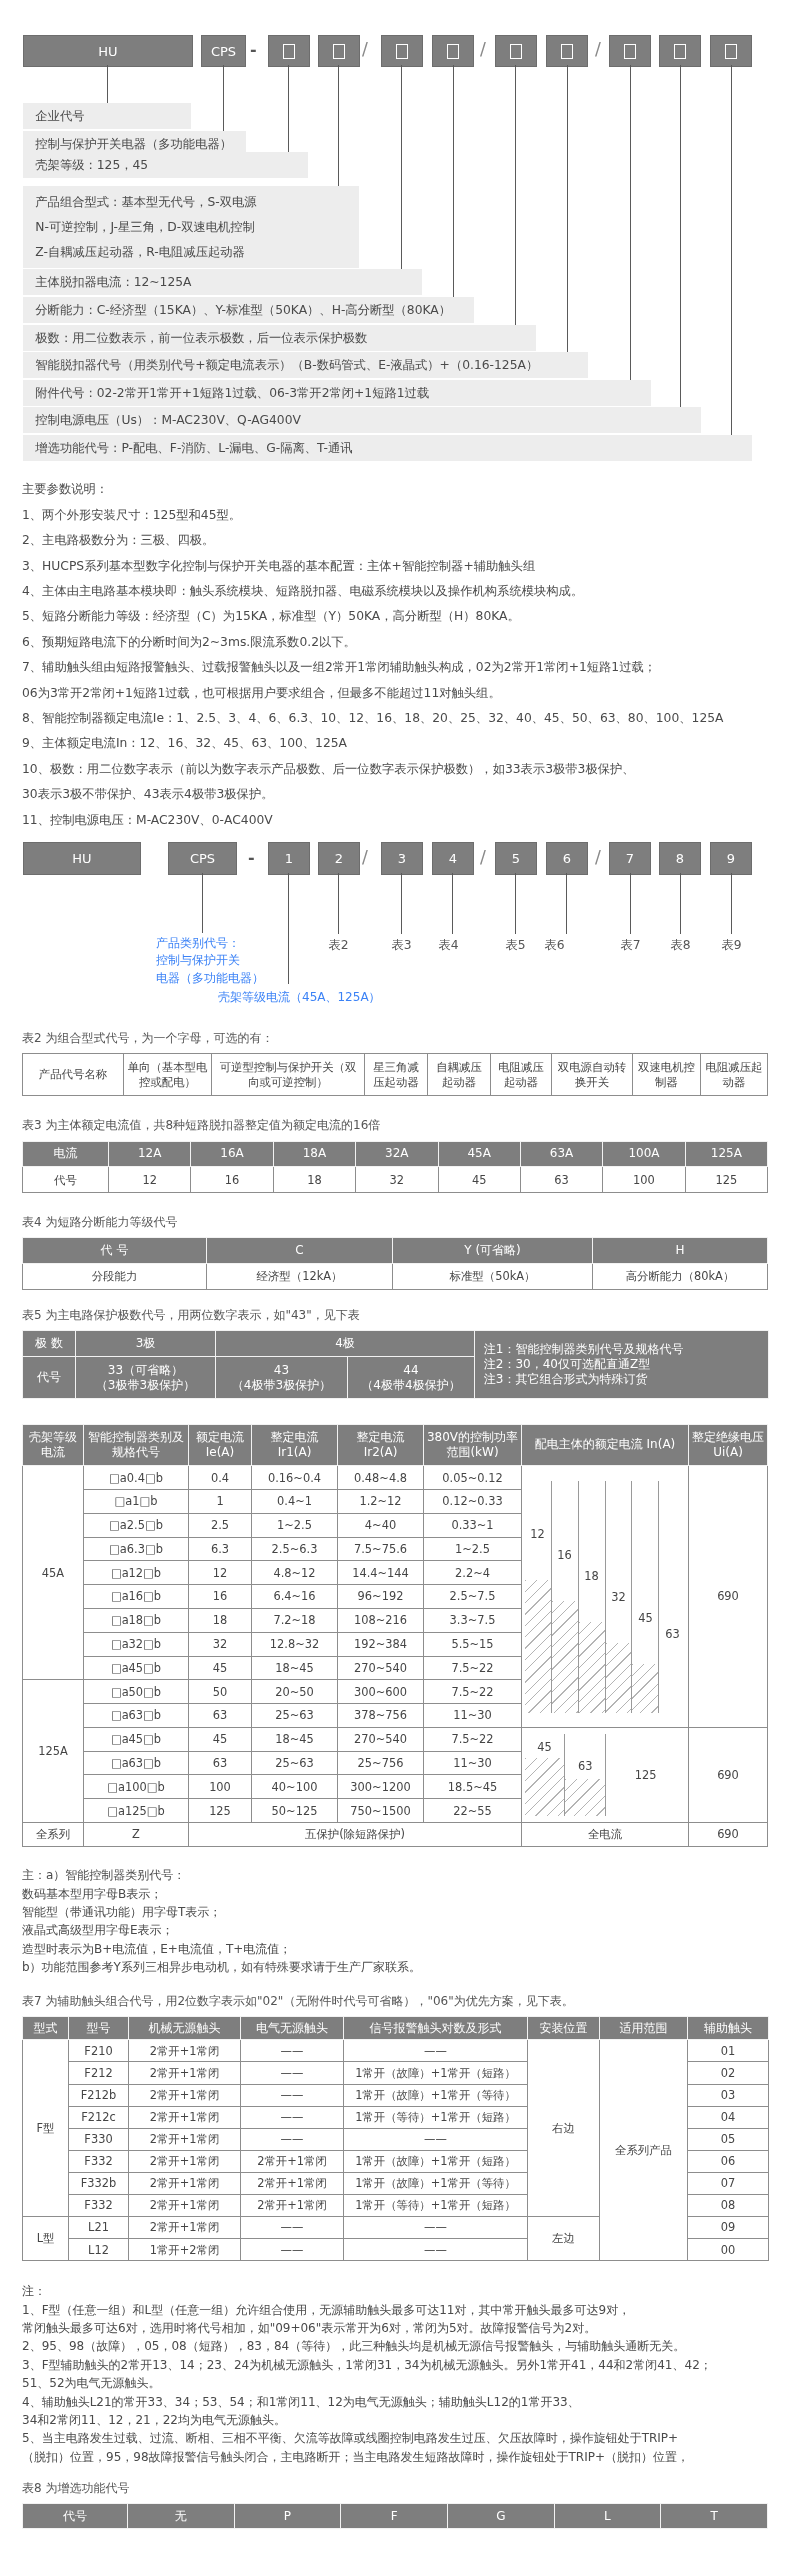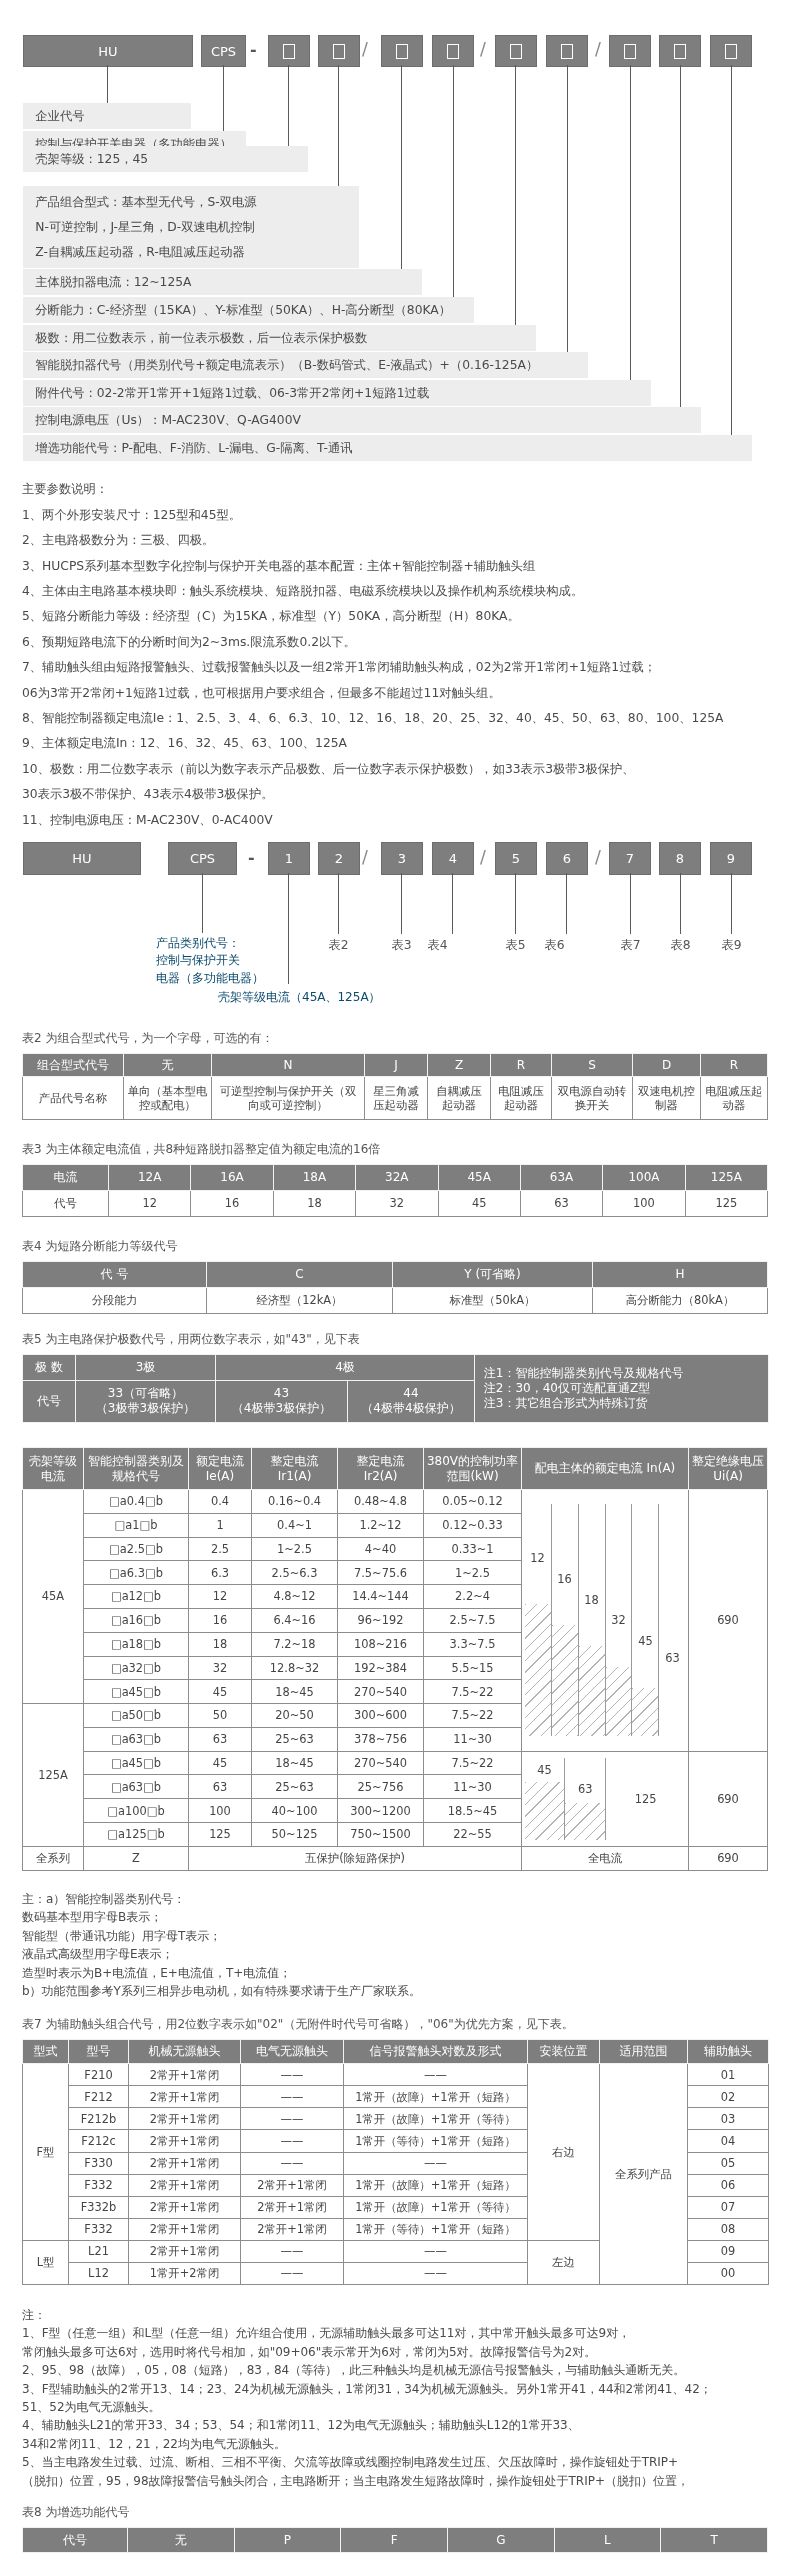--- a/index.html
+++ b/index.html
@@ -23,21 +23,21 @@
         align-items:center;justify-content:center;font-size:13px;border:0.9px solid #6d6d6d;}
   .sq{display:inline-block;width:9.6px;height:13px;border:1.8px solid #ffffff;background:transparent;}
   .slash{position:absolute;font-size:17.5px;color:#8a8a8a;}
   .dash{position:absolute;font-size:16px;color:#555;font-weight:bold;}
   .vline{position:absolute;width:0.9px;background:#5a5a5a;}
   .band{position:absolute;left:23px;background:#ededed;display:flex;align-items:center;
         padding-left:12.3px;font-size:12.3px;color:#4a4a4a;box-sizing:border-box;}
   .band.multi{flex-direction:column;align-items:flex-start;justify-content:space-around;}
   .tref{position:absolute;top:95px;width:53px;margin-left:-26px;text-align:center;
         font-size:12.3px;color:#555;}
-  .small-note{position:absolute;font-size:12px;color:#0c4a6e;line-height:1.45;}
+  .small-note{position:absolute;font-size:12px;color:#3b82f6;line-height:1.45;}
   
   .plines{margin:12.3px 0 0 22px;font-size:12.3px;color:#4a4a4a;}
   .plines div{line-height:25.4px;white-space:nowrap;}
   .nlines{margin:0 0 0 22px;font-size:12px;color:#4a4a4a;}
   .nlines div{line-height:18.4px;white-space:nowrap;}
   
   .stair{display:flex;width:100%;}
   .s45{height:232px;}
   .s125{height:82px;}
   .in-col{flex:1;position:relative;border-left:0.9px solid #9a9a9a;}
@@ -105,21 +105,21 @@
   <div class="vline" style="left:630px;top:65px;height:315px;"></div>
   <div class="vline" style="left:680px;top:65px;height:342px;"></div>
   <div class="vline" style="left:731px;top:65px;height:370px;"></div>
 
   <div class="band" style="top:103px;width:168px;height:26px;">
       <span>企业代号</span>
     </div>
   <div class="band" style="top:131px;width:223px;height:26px;">
       <span>控制与保护开关电器（多功能电器）</span>
     </div>
-  <div class="band" style="top:146px;width:285px;height:26px;text-align:right;">
+  <div class="band" style="top:152px;width:285px;height:26px;text-align:right;">
       <span>壳架等级：125，45</span>
     </div>
   <div class="band multi" style="top:186px;width:336px;height:82px;padding-top:3.5px;padding-bottom:3.5px;">
     <span>产品组合型式：基本型无代号，S-双电源</span>
     <span>N-可逆控制，J-星三角，D-双速电机控制</span>
     <span>Z-自耦减压起动器，R-电阻减压起动器</span>
   </div>
   <div class="band" style="top:269px;width:399px;height:26px;">
       <span>主体脱扣器电流：12~125A</span>
     </div>
@@ -212,21 +212,21 @@
 
   <div class="small-note" style="left:156px;top:93px;">
     <div>产品类别代号：</div>
     <div>控制与保护开关</div>
     <div>电器（多功能电器）</div>
   </div>
   <div class="small-note" style="left:218px;top:147px;">壳架等级电流（45A、125A）</div>
 
   <div class="tref" style="left:338px;">表2</div>
   <div class="tref" style="left:401px;">表3</div>
-  <div class="tref" style="left:437px;">表4</div>
+  <div class="tref" style="left:448px;">表4</div>
   <div class="tref" style="left:515px;">表5</div>
   <div class="tref" style="left:554px;">表6</div>
   <div class="tref" style="left:630px;">表7</div>
   <div class="tref" style="left:680px;">表8</div>
   <div class="tref" style="left:731px;">表9</div>
 </div>
 
 <div style="margin-top:1.8px;">
   <div class="sect-title">表2 为组合型式代号，为一个字母，可选的有：</div>
   <table class="t">
@@ -235,31 +235,20 @@
         <col style="width:88px">
         <col style="width:153px">
         <col style="width:63px">
         <col style="width:63px">
         <col style="width:61px">
         <col style="width:81px">
         <col style="width:68px">
         <col style="width:67px">
       </colgroup>
     <tbody>
-        <tr class="h24">
-      <td class="dk">组合型式代号</td>
-      <td class="dk">无</td>
-      <td class="dk">N</td>
-      <td class="dk">J</td>
-      <td class="dk">Z</td>
-      <td class="dk">R</td>
-      <td class="dk">S</td>
-      <td class="dk">D</td>
-      <td class="dk">R</td>
-    </tr>
     <tr class="h46">
       <td>产品代号名称</td>
       <td>单向（基本型电控或配电）</td>
       <td>可逆型控制与保护开关（双向或可逆控制）</td>
       <td>星三角减压起动器</td>
       <td>自耦减压起动器</td>
       <td>电阻减压起动器</td>
       <td>双电源自动转换开关</td>
       <td>双速电机控制器</td>
       <td>电阻减压起动器</td>

